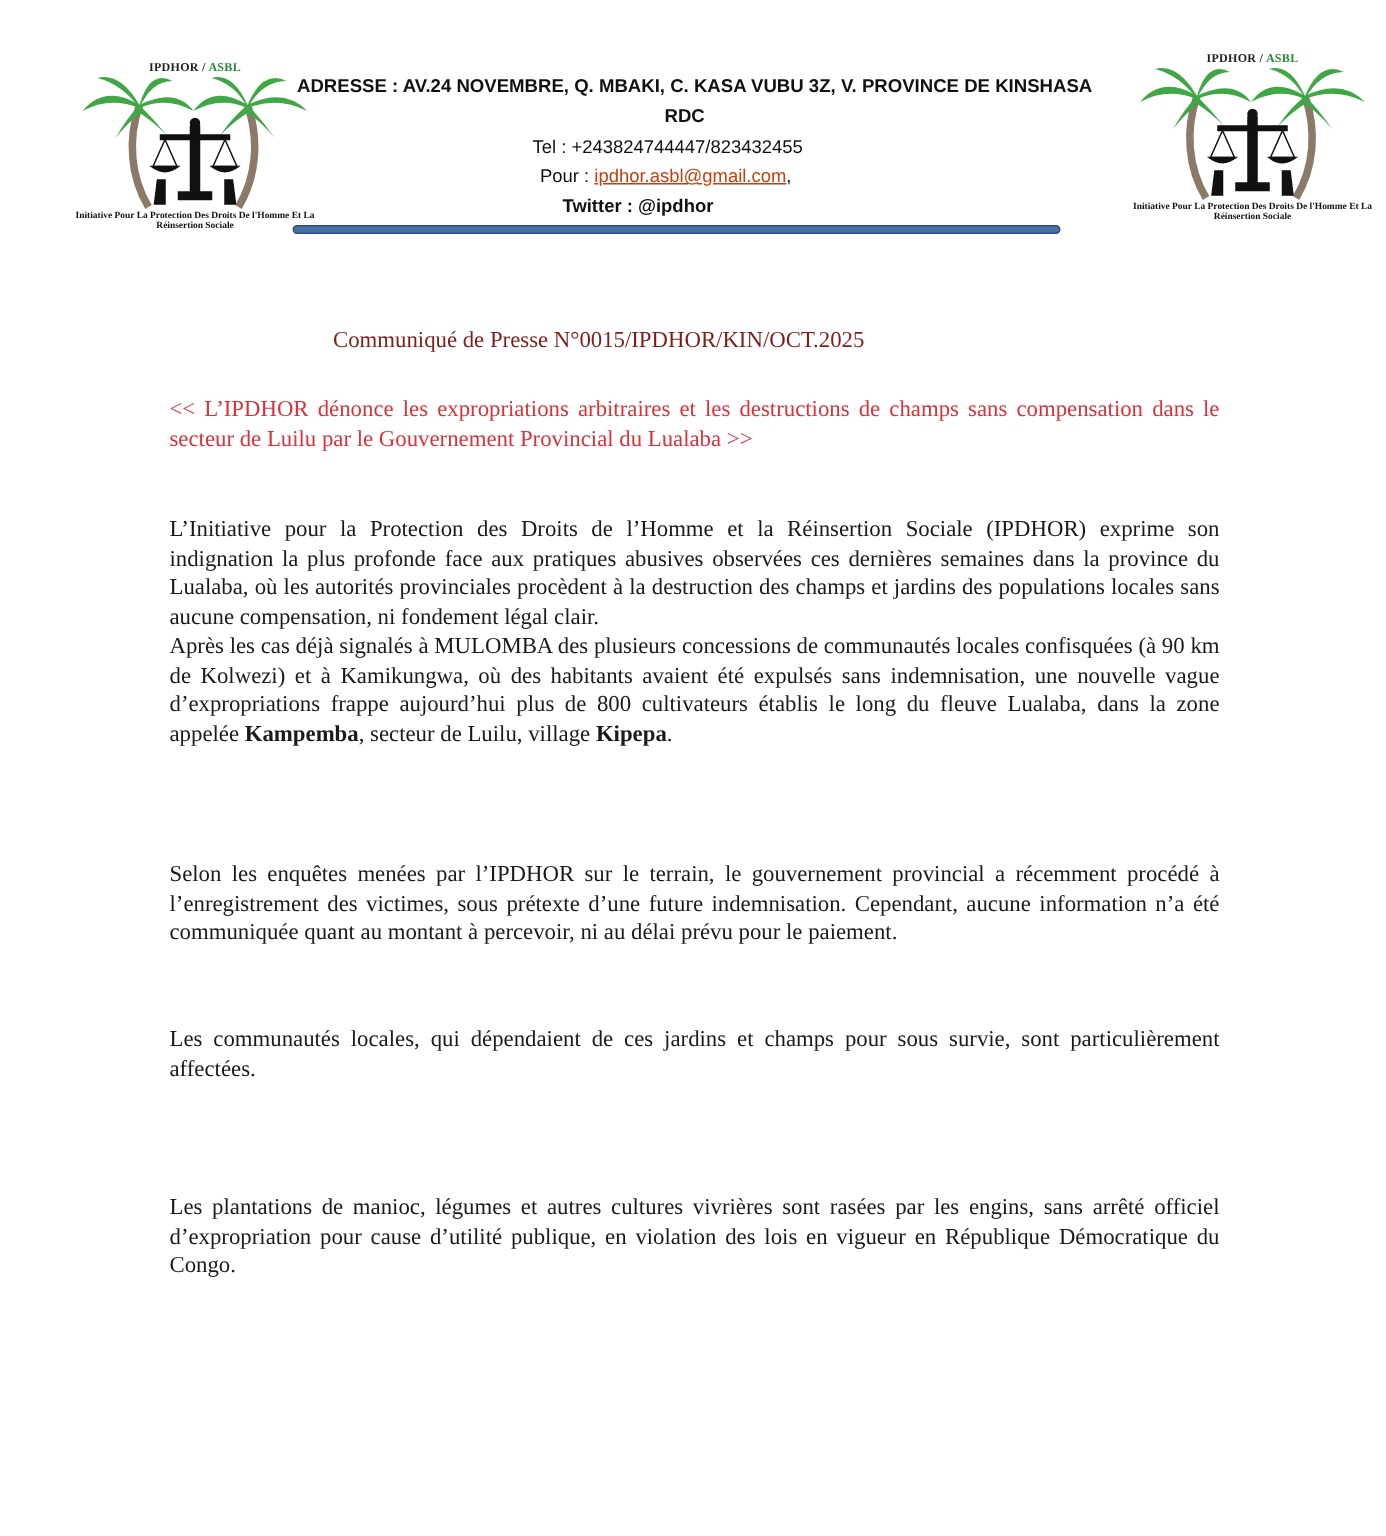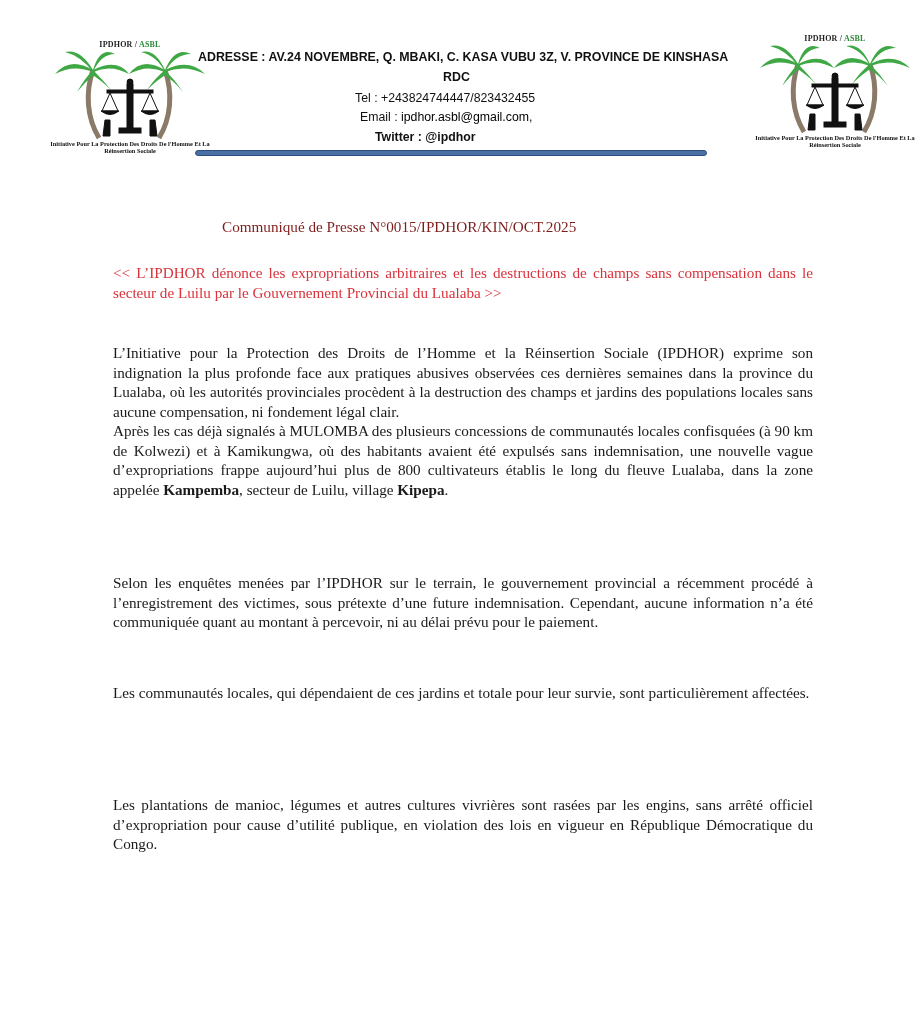--- a/index.html
+++ b/index.html
@@ -16,21 +16,21 @@
     .logo-caption { position: absolute; left: -8px; width: 166px; top: 104px; text-align: center;
       font-family: "Liberation Serif", serif; font-weight: bold; font-size: 6.3px; line-height: 7px; color: #111; }
 
     .header-text { position: absolute; left: 195px; top: 50px; width: 570px;
       font-family: "Liberation Sans", sans-serif; font-size: 12.3px; color: #111; }
     .addr-line { position: absolute; white-space: nowrap; text-align: center; }
     .addr-main { left: 3px; top: 0; font-weight: bold; font-size: 12.4px; }
     .addr-rdc { left: 248px; top: 20px; font-weight: bold; font-size: 12.4px; }
     .addr-tel { left: 160px; top: 41px; }
     .addr-email { left: 165px; top: 60px; }
-    .addr-email a { color: #000000; }
+    .addr-email a { color: #c2410c; text-decoration: underline; }
     .addr-tw { left: 180px; top: 80px; font-weight: bold; }
 
     .header-bar { position: absolute; left: 195px; top: 150px; width: 512px; height: 6px;
       background: #4a6fa5; border-radius: 3px; border: 1px solid #2f4f7f; }
 
     .doc-ref { position: absolute; left: 222px; top: 218px; font-size: 15.2px; color: #7f1d1d; white-space: nowrap; }
 
     .doc-title { position: absolute; left: 113px; top: 263px; width: 700px; font-size: 15.2px; line-height: 20px;
       color: #d9323b; text-align: justify; }
 
@@ -125,42 +125,42 @@
     </g>
   </svg>
   <div class="logo-caption">Initiative Pour La Protection Des Droits De l'Homme Et La Réinsertion Sociale</div>
 </div>
 
 <div class="header-text">
   <div class="addr-line addr-main">ADRESSE : AV.24 NOVEMBRE, Q. MBAKI, C. KASA VUBU 3Z, V. PROVINCE DE KINSHASA</div>
   <div class="addr-line addr-rdc">RDC</div>
   <div class="addr-line addr-tel">Tel : +243824744447/823432455</div>
   <div class="addr-line addr-email">
-    <span>Email : </span><a>ipdhor.asbl@gmail.com</a><span>,</span>
+    <span>Pour : </span><a>ipdhor.asbl@gmail.com</a><span>,</span>
   </div>
   <div class="addr-line addr-tw">Twitter : @ipdhor</div>
 </div>
 
 <div class="header-bar"></div>
 
 <div class="doc-ref">Communiqué de Presse N°0015/IPDHOR/KIN/OCT.2025</div>
 
 <div class="doc-title">&lt;&lt; L’IPDHOR dénonce les expropriations arbitraires et les destructions de champs  sans compensation dans le secteur de Luilu par le Gouvernement Provincial du Lualaba &gt;&gt;</div>
 
 <div class="body-block p1">
   <p>L’Initiative pour la Protection des Droits de l’Homme et la Réinsertion Sociale (IPDHOR) exprime son indignation la plus profonde face aux pratiques abusives observées ces dernières semaines dans la province du Lualaba, où les autorités provinciales procèdent à la destruction des champs et jardins des populations locales sans aucune compensation, ni fondement légal clair.</p>
   <p><span>Après les cas déjà signalés à MULOMBA des plusieurs concessions  de communautés locales confisquées (à 90 km de Kolwezi) et à Kamikungwa, où des habitants avaient été expulsés sans indemnisation, une nouvelle vague d’expropriations frappe aujourd’hui plus de 800 cultivateurs établis le long du fleuve Lualaba, dans la zone appelée </span><span class="bold">Kampemba</span><span>, secteur de Luilu, village </span><span class="bold">Kipepa</span><span>.</span></p>
 </div>
 
 <div class="body-block p3">
   <p>Selon les enquêtes menées par l’IPDHOR sur le terrain, le gouvernement provincial a récemment procédé à l’enregistrement des victimes, sous prétexte d’une future indemnisation. Cependant, aucune information n’a été communiquée quant au montant à percevoir, ni au délai prévu pour le paiement.</p>
 </div>
 
 <div class="body-block p4">
-  <p>Les communautés locales, qui dépendaient de ces jardins et totale pour leur survie, sont particulièrement affectées.</p>
+  <p>Les communautés locales, qui dépendaient de ces jardins et champs pour sous survie, sont particulièrement affectées.</p>
 </div>
 
 <div class="body-block p5">
   <p>Les plantations de manioc, légumes et autres cultures vivrières sont rasées par les engins, sans arrêté officiel d’expropriation pour cause d’utilité publique, en violation des lois en vigueur en République Démocratique du Congo.</p>
 </div>
 
 <div class="body-block p6">
 </div>
 
 </body></html>

